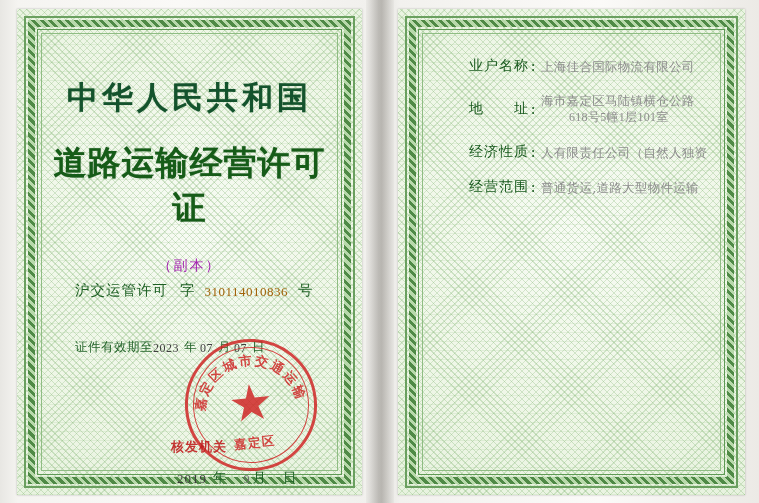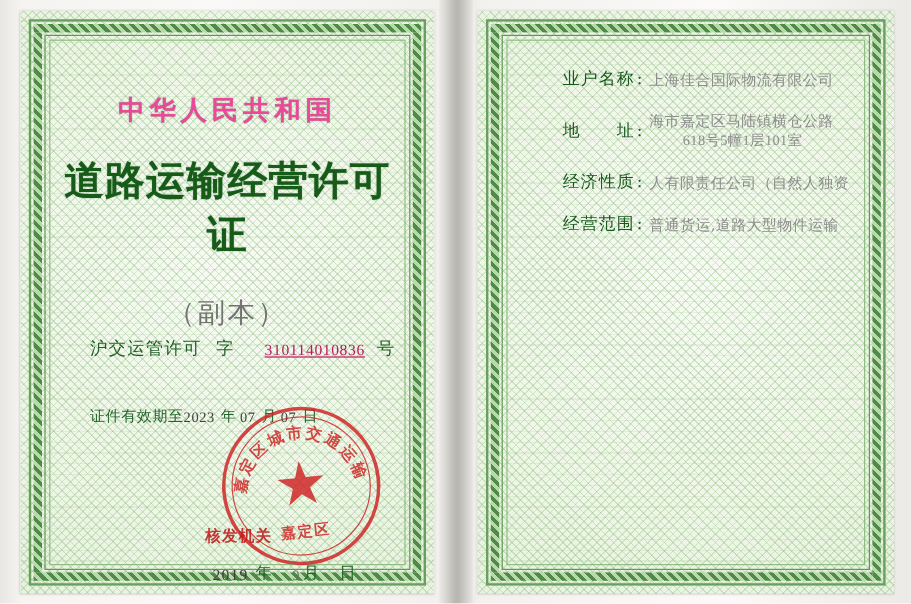--- a/index.html
+++ b/index.html
@@ -85,64 +85,63 @@
     left: 30px;
     right: 30px;
     top: 30px;
     bottom: 30px;
   }
   .cert-nation {
     margin-top: 38px;
     text-align: center;
     font-family: "DejaVu Serif", serif;
     font-weight: bold;
-    font-size: 22px;
+    font-size: 31px;
     letter-spacing: 4px;
-    color: #ec4899;
+    color: #14532d;
     text-shadow: 0 0 1px rgba(20,90,25,0.5);
   }
   .cert-title {
     margin-top: 22px;
     text-align: center;
     font-family: "DejaVu Serif", serif;
     font-weight: bold;
     font-size: 33px;
     letter-spacing: 1px;
     color: #165c18;
     text-shadow: 0 0 1px rgba(20,80,25,0.6);
   }
   .cert-sub {
     margin-top: 26px;
     text-align: center;
     font-family: "DejaVu Serif", serif;
-    font-size: 23px;
+    font-size: 14px;
     letter-spacing: 2px;
-    color: #737373;
+    color: #a21caf;
   }
   .licence-line {
     position: absolute;
     left: 28px;
     right: 10px;
     top: 242px;
     display: flex;
     align-items: flex-end;
     font-family: "DejaVu Serif", serif;
     font-size: 14.5px;
     color: #1d5f23;
     letter-spacing: 1px;
   }
   .licence-line .lbl-a { white-space: nowrap; }
   .licence-line .lbl-zi { margin-left: 12px; white-space: nowrap; }
   .licence-no {
-    margin-left: 25px;
+    margin-left: 9px;
     font-family: "Liberation Serif", serif;
     font-size: 13px;
-    color: #be185d;
+    color: #a16207;
     letter-spacing: 0.5px;
-    text-decoration: underline;
   }
   .licence-line .lbl-hao { margin-left: 10px; white-space: nowrap; }
 
   .valid-line {
     position: absolute;
     left: 28px;
     right: 14px;
     top: 272px;
     display: flex;
     align-items: flex-end;

